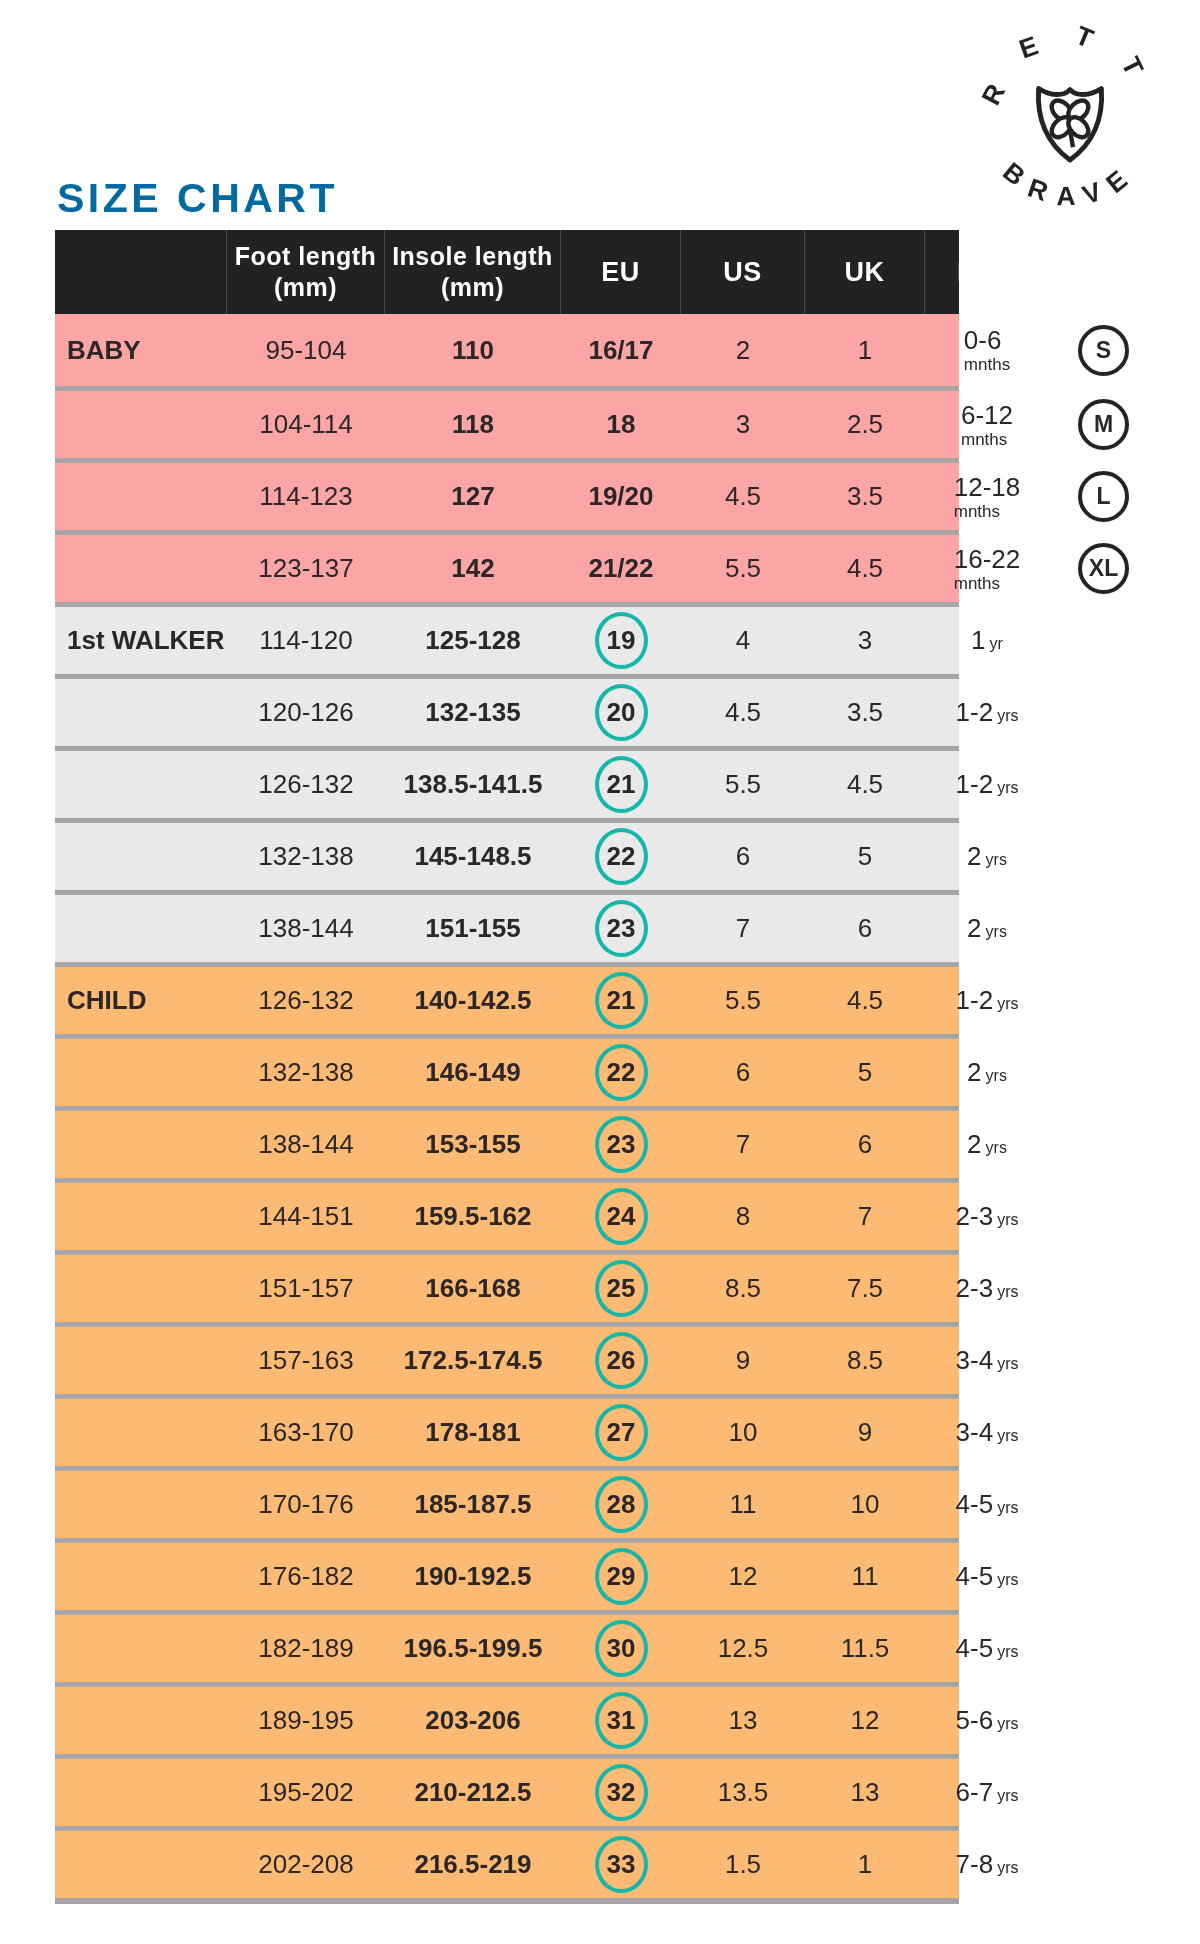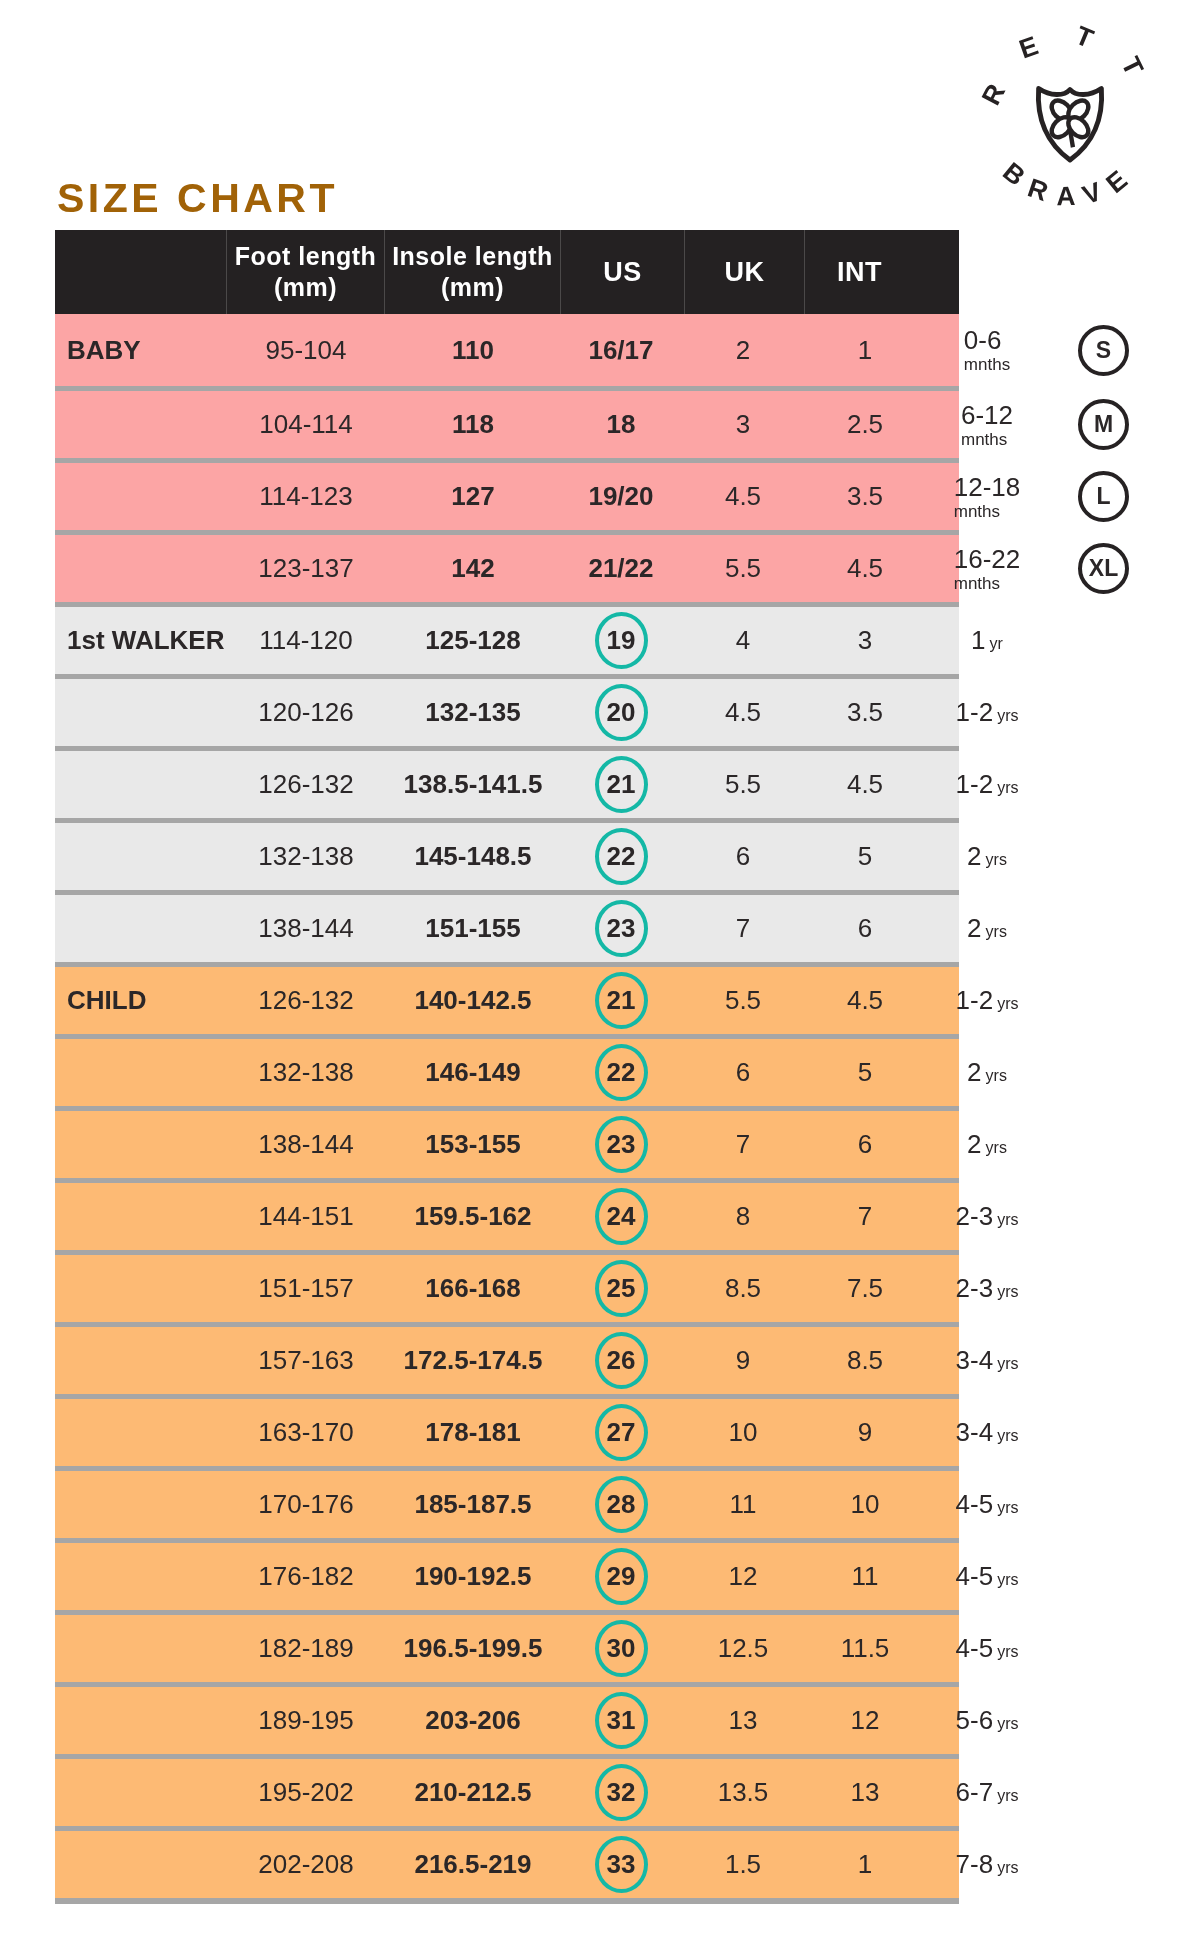--- a/index.html
+++ b/index.html
@@ -1,21 +1,21 @@
 <!DOCTYPE html>
 <html><head>
 <meta charset="utf-8">
 <style>
   html,body{margin:0;padding:0;background:#ffffff;}
   body{font-family:"Liberation Sans",sans-serif;color:#2b2728;}
   .page{position:relative;width:1200px;height:1944px;background:#ffffff;overflow:hidden;}
 
   
   .title{position:absolute;left:57px;top:178px;margin:0;font-size:41px;font-weight:600;
-         letter-spacing:3.5px;line-height:1;color:#a16207;}
+         letter-spacing:3.5px;line-height:1;color:#0369a1;}
 
   
   .logo{position:absolute;left:972px;top:14px;width:196px;height:200px;}
   .logo svg{width:100%;height:100%;}
   .logo-text{font-family:"Liberation Sans",sans-serif;font-size:27px;font-weight:700;fill:#262223;}
   .lt-top{letter-spacing:34px;}
   .lt-bottom{letter-spacing:13px;}
 
   
   .size-table{position:absolute;left:55px;top:230px;width:904px;}
@@ -99,20 +99,21 @@
     <div class="thead">
       <div class="th c0"></div>
       <div class="th c1">
         <span class="h-line">Foot length</span>
         <span class="h-line">(mm)</span>
       </div>
       <div class="th c2">
         <span class="h-line">Insole length</span>
         <span class="h-line">(mm)</span>
       </div>
+      <div class="th c3">EU</div>
       <div class="th c4">US</div>
       <div class="th c5">UK</div>
       <div class="th c7">INT</div>
     </div>
     <div class="tbody">
         <div class="row s0">
           <div class="cell c-cat"><span>BABY</span></div>
           <div class="cell c-foot">95-104</div>
           <div class="cell c-insole">110</div>
           <div class="cell c-eu">

